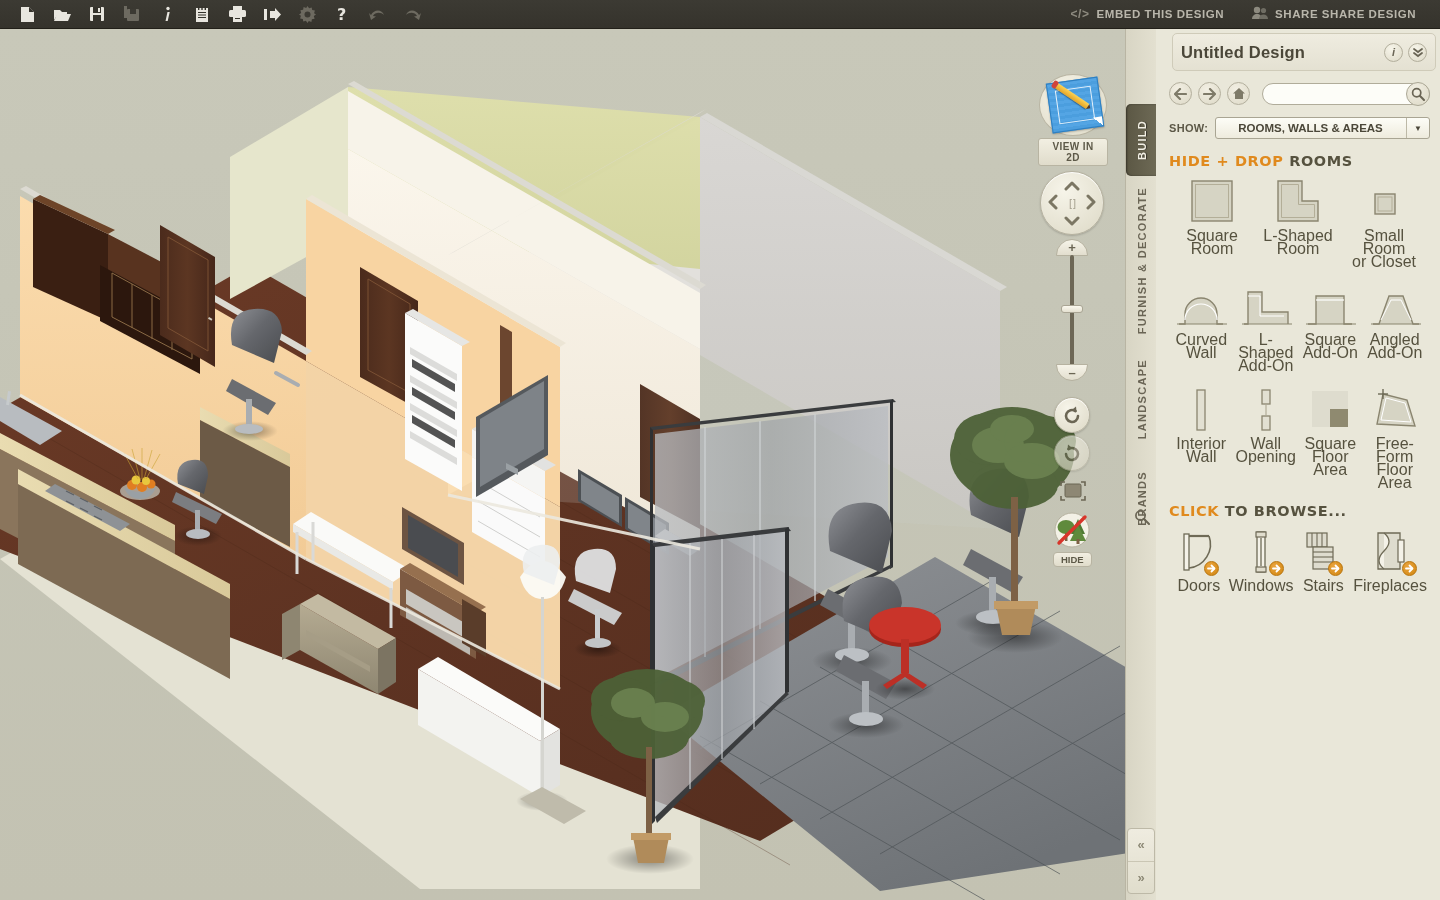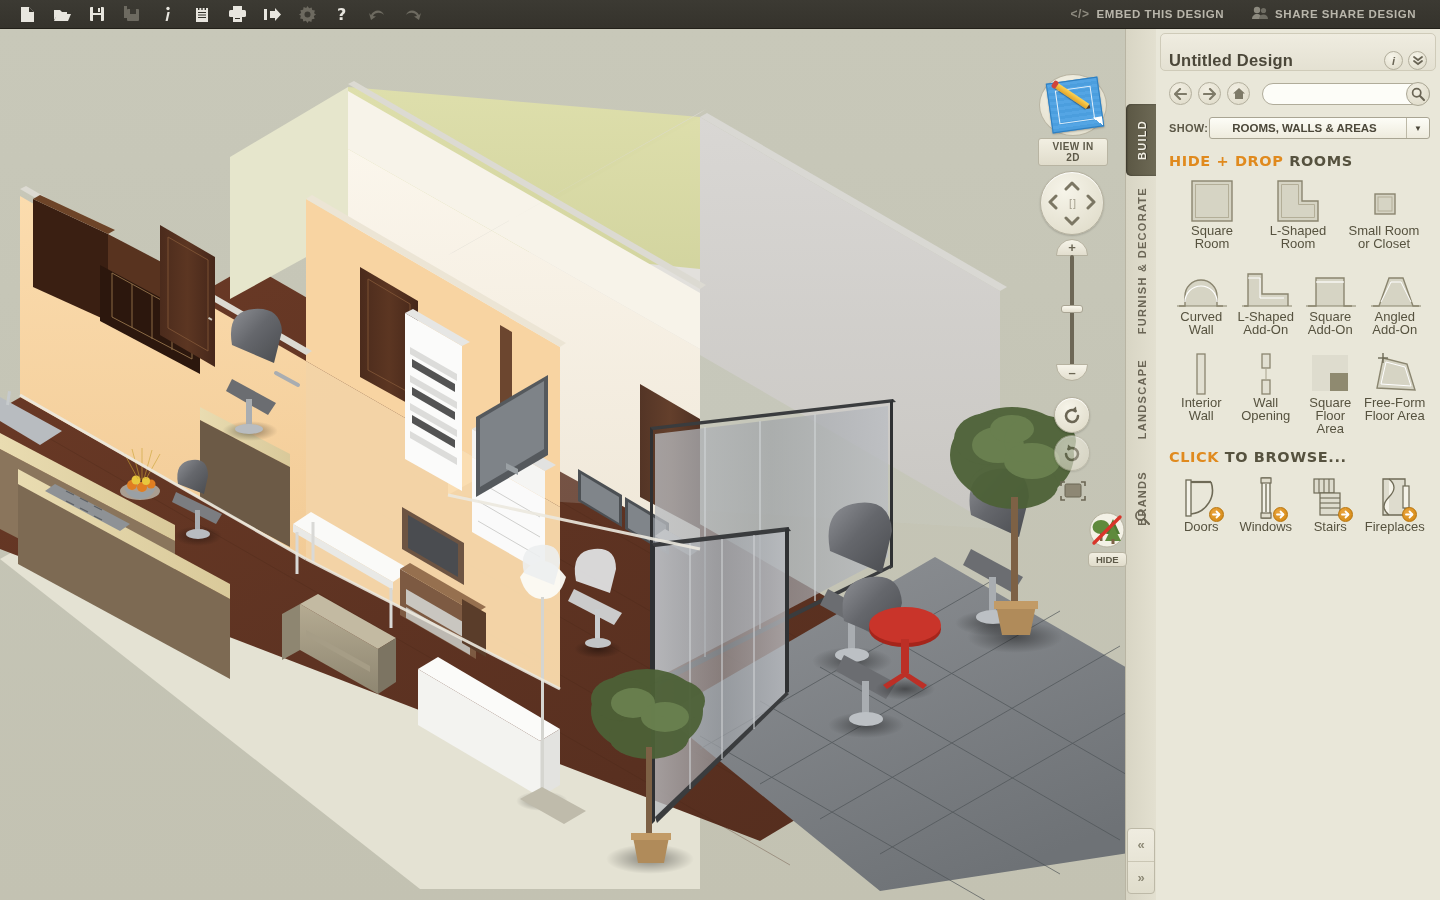--- a/index.html
+++ b/index.html
@@ -121,21 +121,21 @@
   .z-handle {
     position:absolute; left:5px; top:66px; width:22px; height:8px;
     background:linear-gradient(#fbf9ef,#e4e0d0); border:1px solid #a9a594; border-radius:3px; cursor:pointer;
   }
 
   .rotl { left:1054px; top:368px; width:36px; height:36px; }
   .rotr { left:1054px; top:406px; width:36px; height:36px; }
   .rotl .circbtn, .rotr .circbtn { width:36px; height:36px; }
   .rotr .circbtn { opacity:.62; }
   .fitbtn { left:1058px; top:450px; width:30px; height:24px; cursor:pointer; }
-  .hidebtn { left:1088px; top:482px; width:38px; text-align:left; }
+  .hidebtn { left:1053px; top:482px; width:38px; text-align:left; }
   .hide-ico { width:38px; height:38px; position:relative; }
   .hide-lbl {
     display:inline-block; margin-top:1px; font-size:9.5px; font-weight:bold; color:#5d5948;
     background:linear-gradient(#f2efe2,#e0dccb); border:1px solid #b8b4a2; border-radius:4px;
     padding:1px 7px; cursor:pointer;
   }
 
   
   .rail {
     position:absolute; left:1125px; top:29px; width:31px; height:871px;
@@ -156,22 +156,22 @@
   }
   .vtab.active span { color:#f3f0e4; text-shadow:0 1px 1px rgba(0,0,0,.5); }
   .rail-search { position:absolute; left:0; width:31px; display:flex; justify-content:center; cursor:pointer; color:#6a6555; }
 
   
   .panel {
     position:absolute; left:1156px; top:29px; width:284px; height:871px;
     background:#e9e7d9;
   }
   .p-head {
-    height:38px; margin:4px 4px 0 4px; background:linear-gradient(#efece0,#e4e1d2);
-    border:1px solid #cfcbb9; border-radius:5px; display:flex; align-items:flex-end; padding:0 8px;
+    height:38px; margin:4px 4px 0 16px; background:linear-gradient(#efece0,#e4e1d2);
+    border:1px solid #cfcbb9; border-radius:5px; display:flex; align-items:center; padding:0 8px;
   }
   .p-title { font-size:16.5px; font-weight:bold; color:#4b4739; letter-spacing:.2px; }
   .p-head-btns { margin-left:auto; display:flex; gap:5px; }
   .minibtn {
     width:19px; height:19px; border-radius:50%;
     background:radial-gradient(circle at 38% 30%, #f7f5ea,#ddd9c7);
     border:1px solid #b3af9d; display:flex; align-items:center; justify-content:center;
     font-size:11px; font-style:italic; color:#6a6555; cursor:pointer; font-weight:bold;
   }
   .p-nav { display:flex; align-items:center; gap:6px; padding:11px 10px 0 13px; }
@@ -186,42 +186,42 @@
     width:100%; height:22px; border:1px solid #b0ac9a; border-radius:11px;
     background:#fdfdf8; padding:0 26px 0 10px; font-size:11px; color:#4b4739;
     font-family:"Liberation Sans", sans-serif; outline:none;
   }
   .searchbtn {
     position:absolute; right:0; top:-1px; width:24px; height:24px; border-radius:50%;
     background:radial-gradient(circle at 38% 30%, #f2efe3,#dcd8c6);
     border:1px solid #aba795; display:flex; align-items:center; justify-content:center;
     cursor:pointer; color:#6a6555;
   }
-  .p-show { display:flex; align-items:center; gap:1px; padding:12px 10px 0 13px; }
+  .p-show { display:flex; align-items:center; gap:7px; padding:12px 10px 0 13px; }
   .p-show-lbl { font-size:11px; font-weight:bold; color:#5b5746; letter-spacing:.3px; }
   .selectbox {
     flex:1; height:22px; background:linear-gradient(#fdfdf7,#eeebdd);
     border:1px solid #a9a593; border-radius:3px; display:flex; align-items:center;
     padding-left:22px; font-size:11.5px; font-weight:bold; color:#4b4739; cursor:pointer; position:relative;
   }
   .selectbox .caret {
     position:absolute; right:0; top:0; width:23px; height:20px; border-left:1px solid #bdb9a7;
     display:flex; align-items:center; justify-content:center; font-size:8px; color:#4b4739;
   }
 
   .sect { padding:14px 13px 0 13px; }
   .sect-h {
     font-size:14.5px; font-weight:bold; letter-spacing:.6px; color:#56523f;
     font-family:"DejaVu Sans", sans-serif; margin-bottom:9px;
   }
   .sect-h em { font-style:normal; color:#e08a1e; }
   .items { display:flex; }
   .item { flex:1; text-align:center; cursor:pointer; }
   .item-ico { height:46px; display:flex; align-items:flex-end; justify-content:center; position:relative; }
-  .item-lbl { font-size:13px; line-height:13px; color:#56523f; }
+  .item-lbl { font-size:16px; line-height:13px; color:#56523f; margin-top:5px; }
   .badge {
     position:absolute; right:10px; bottom:-2px; width:15px; height:15px; border-radius:50%;
     background:radial-gradient(circle at 35% 30%, #e9a33c, #d28711); border:1px solid #b8740c;
     display:flex; align-items:center; justify-content:center;
   }
   .badge svg { display:block; }
 
   
   .collapse {
     position:absolute; left:1127px; top:828px; width:28px; height:66px;

